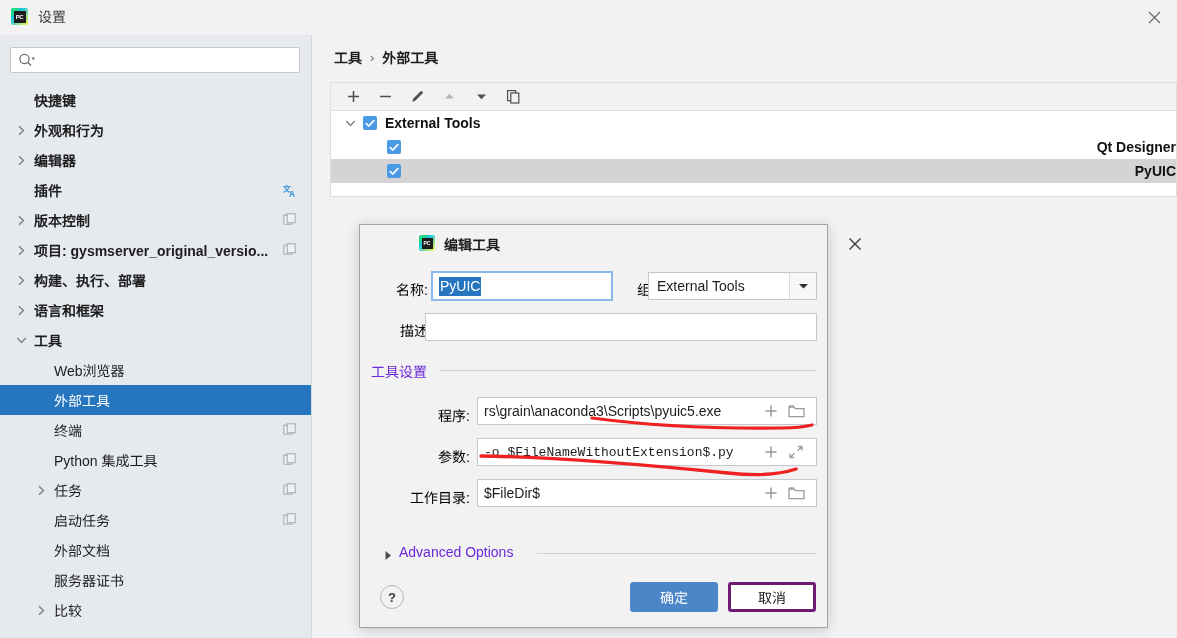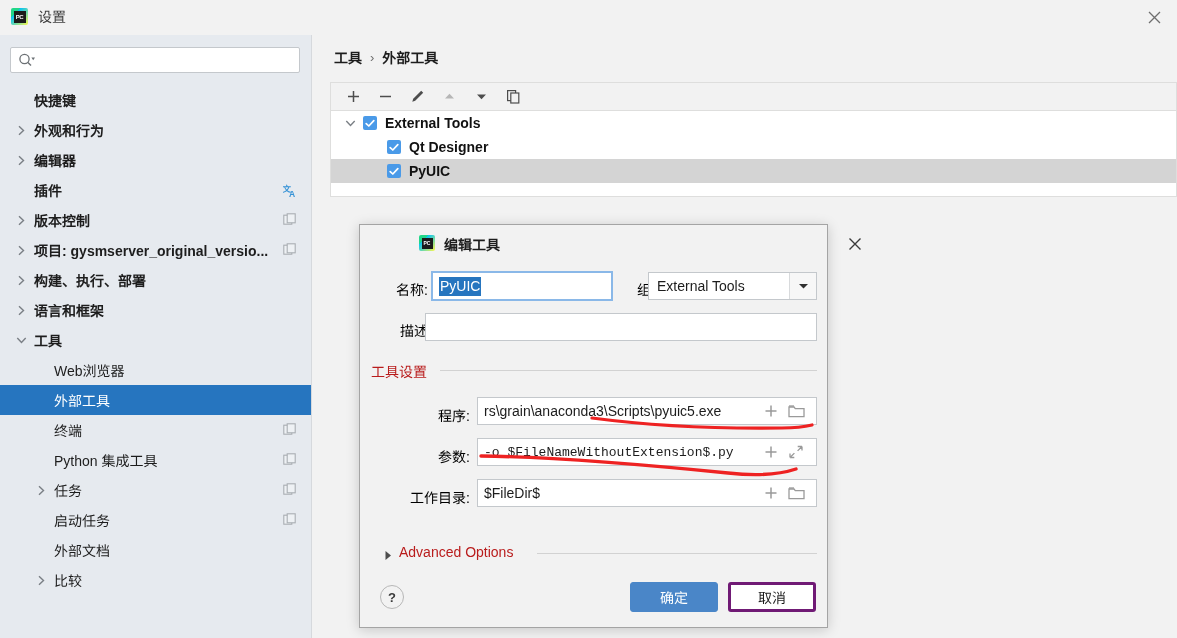--- a/index.html
+++ b/index.html
@@ -163,21 +163,21 @@
              display:flex; align-items:center; justify-content:center; color:#7a7f85; }
   .cb {
     width: 14px; height: 14px;
     background: #4a9ae8;
     border-radius: 2px;
     display: flex; align-items: center; justify-content: center;
     flex: none;
   }
   .cb svg { display: block; }
   .tl-l1 { padding-left: 32px; }
-  .tl-l2 { padding-left: 56px; }
+  .tl-l2 { padding-left: 56px; justify-content: space-between; }
   .tl-label { margin-left: 8px; }
 
   
   .dialog {
     position: absolute;
     left: 359px; top: 224px;
     width: 469px; height: 404px;
     background: #f2f2f2;
     border: 1px solid #a4a4a4;
     box-shadow: 0 2px 12px rgba(0,0,0,0.18);
@@ -244,21 +244,21 @@
   .combo-arrow {
     width: 26px; height: 100%;
     border-left: 1px solid #d8dadc;
     background: #f7f7f7;
     display: flex; align-items: center; justify-content: center;
     color: #2f2f2f;
   }
 
   .grp-title {
     position: absolute;
-    font-size: 14px; color: #b91c1c;
+    font-size: 14px; color: #6d28d9;
     background: #f2f2f2;
     padding-right: 8px;
   }
   .grp-line {
     position: absolute;
     height: 1px; background: #d2d2d2;
   }
 
   .inline-icons {
     position: absolute;
@@ -435,20 +435,23 @@
           <span class="tree-label">启动任务</span>
           <span class="row-badge"><svg width="14" height="14" viewBox="0 0 14 14">
               <rect x="0.8" y="2.2" width="8" height="9" stroke="#a9aeb3" stroke-width="1.1" fill="#eef1f4"></rect>
               <rect x="4.2" y="0.8" width="8" height="9" stroke="#a9aeb3" stroke-width="1.1" fill="#eef1f4"></rect>
             </svg></span>
         </div>
         <div class="tree-row ind2 lvl2">
           <span class="tree-label">外部文档</span>
         </div>
         <div class="tree-row ind2 lvl2">
+          <span class="tree-label">服务器证书</span>
+        </div>
+        <div class="tree-row ind2 lvl2">
           <span class="chev">
             <svg width="9" height="11" viewBox="0 0 9 11">
               <path d="M2 1.3 L6.5 5.5 L2 9.7" stroke="currentColor" stroke-width="1.4" fill="none"></path>
             </svg>
           </span>
           <span class="tree-label">比较</span>
         </div>
       </div>
   </div>
 

